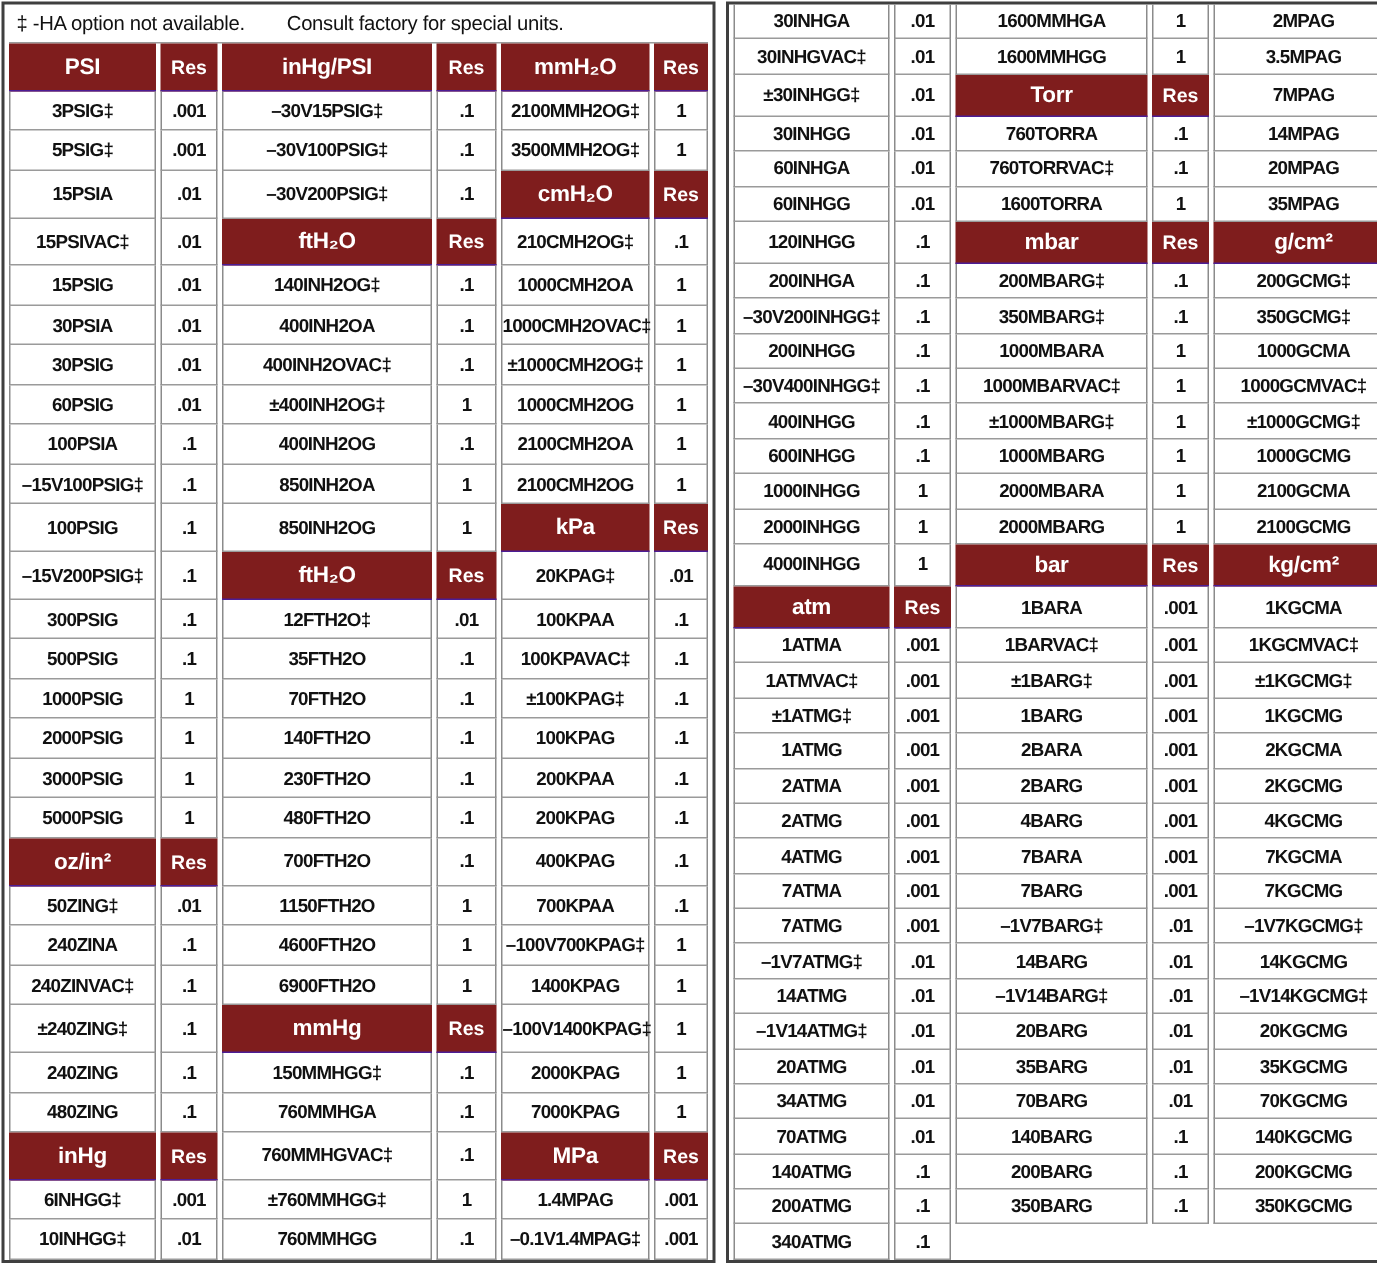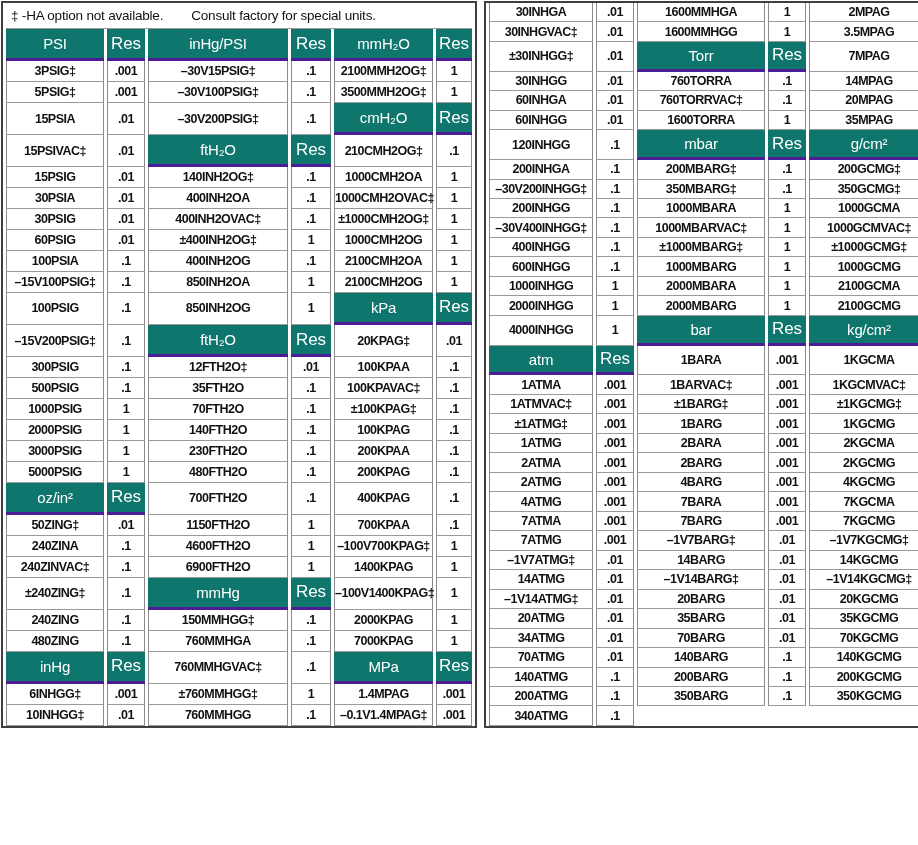--- a/index.html
+++ b/index.html
@@ -1,29 +1,29 @@
 <!DOCTYPE html>
 <html><head>
 <meta charset="utf-8">
 <style>
   html,body{margin:0;padding:0;background:#ffffff;}
   body{width:918px;font-family:"Liberation Sans","DejaVu Sans",sans-serif;}
   .wrap{display:flex;gap:7px;padding:1px 0 0 1px;}
   table.unit-table{border-collapse:separate;border-spacing:3px 0;table-layout:fixed;
-    border:2px solid #3f3f3f;background:#ffffff;height:727px;}
+    border:2px solid #3f3f3f;background:#ffffff;height:841px;}
   table.left{width:449px;}
   table.right{width:459px;}
   td,th{padding:0;vertical-align:middle;text-align:center;white-space:nowrap;overflow:visible;}
   td.model-cell,td.res-cell{border-left:1px solid #8b8b8b;border-right:1px solid #8b8b8b;
     border-bottom:1px solid #9a9a9a;font-weight:bold;font-size:12.5px;letter-spacing:-0.5px;color:#111;}
   tr:first-child td.model-cell,tr:first-child td.res-cell{border-top:none;}
-  th.unit-header,th.res-header{background:#0f766e;color:#ffffff;font-weight:normal;
-    border-bottom:3px solid #4c1d95;}
+  th.unit-header,th.res-header{background:#7f1d1d;color:#ffffff;font-weight:bold;
+    border-bottom:1px solid #4c1d95;}
   th.unit-header{font-size:15px;letter-spacing:-0.2px;}
-  th.res-header{font-size:17px;}
+  th.res-header{font-size:13px;}
   td.empty-cell{border:none;}
   td.footnote-cell{border-bottom:1px solid #9a9a9a;text-align:left;font-size:13.5px;
     color:#111;letter-spacing:-0.2px;height:25px;padding-left:5px;}
   td.footnote-cell .consult{margin-left:28px;}
 </style>
 </head>
 <body>
 
 <div class="wrap">
   <table class="unit-table left">

